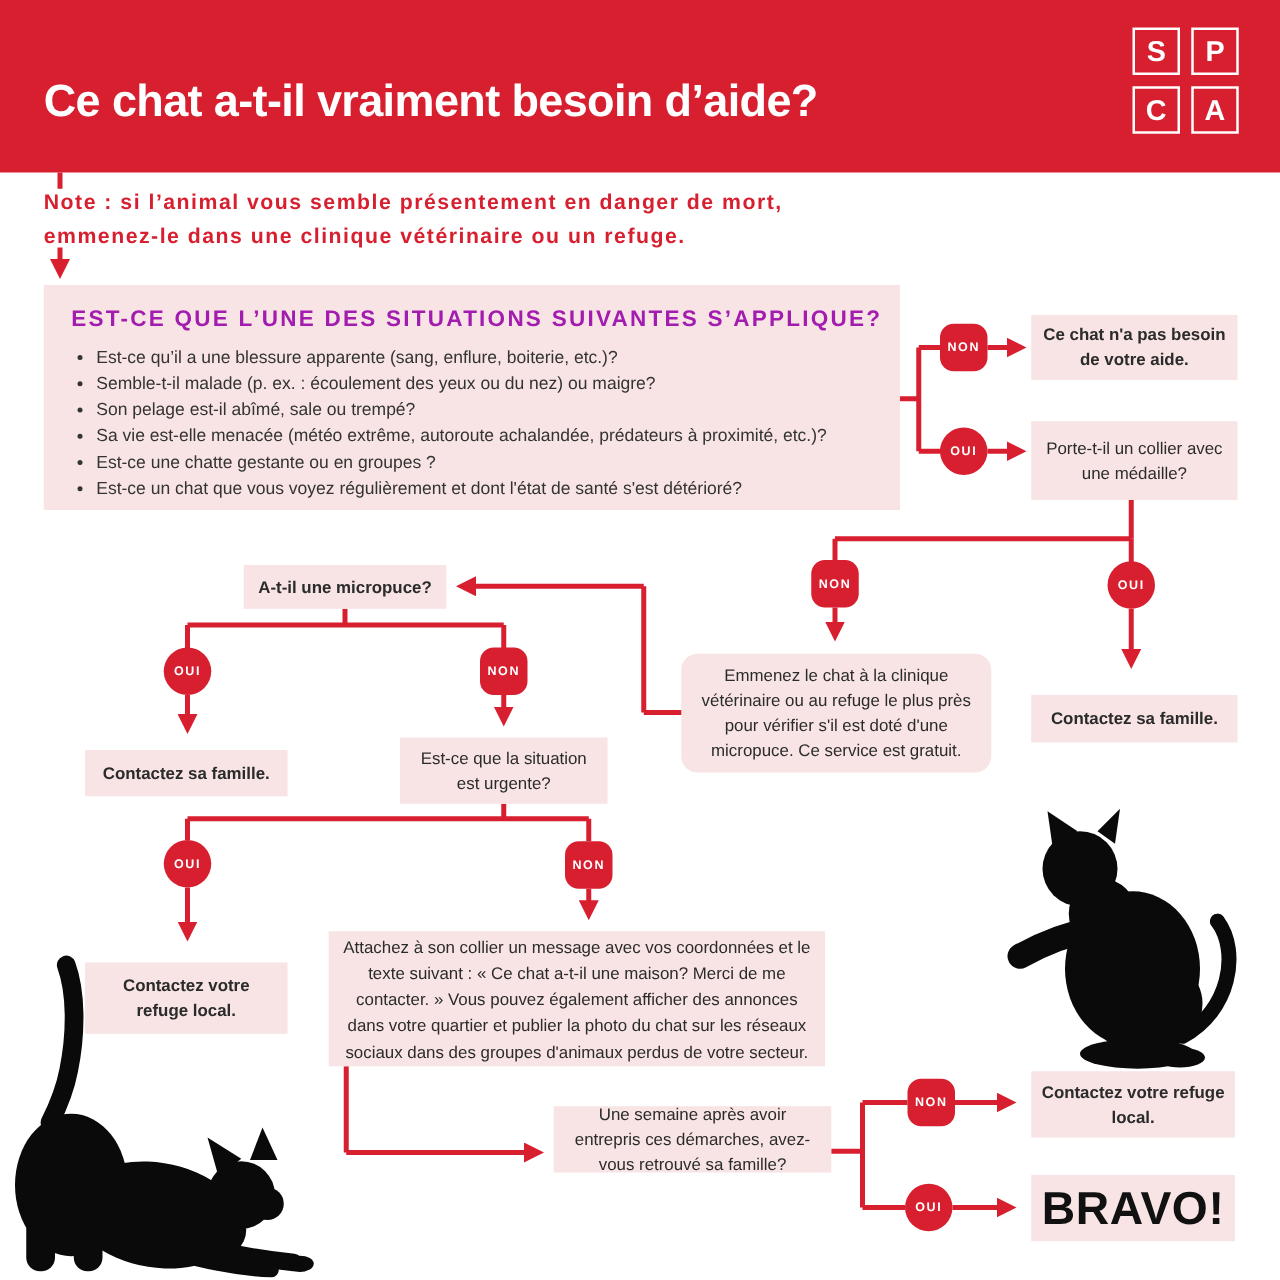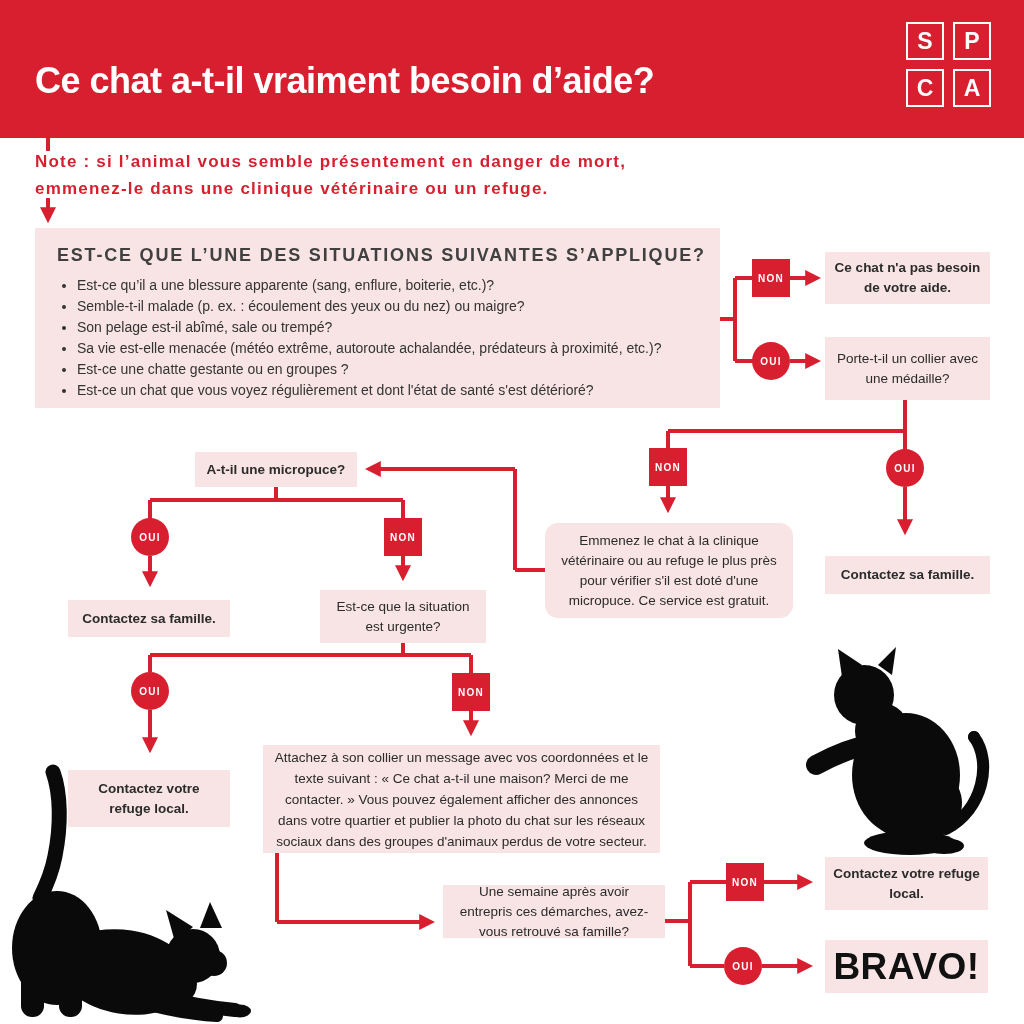--- a/index.html
+++ b/index.html
@@ -41,29 +41,29 @@
     padding:5px 8px;box-sizing:border-box;
   }
   .bold{font-weight:bold;}
   .node.bravo{font-size:37px;font-weight:bold;color:#111;letter-spacing:0.5px;}
   
   .main-q{
     position:absolute;left:35px;top:228px;width:685px;height:180px;background:var(--pink);z-index:2;
     box-sizing:border-box;padding:17px 20px 10px 22px;
   }
   .main-q h2{
-    margin:0 0 9px 0;font-size:18px;font-weight:bold;letter-spacing:1.8px;color:#404040;white-space:nowrap;
+    margin:0 0 9px 0;font-size:18px;font-weight:bold;letter-spacing:1.8px;color:#a21caf;white-space:nowrap;
   }
   .main-q ul{margin:0;padding:0 0 0 20px;list-style:disc;}
   .main-q li{font-size:14px;line-height:21px;color:#333;}
   
   .badge{
     position:absolute;width:38px;height:38px;background:var(--red);z-index:3;
     display:flex;align-items:center;justify-content:center;
-    color:#ffffff;font-size:10px;font-weight:bold;letter-spacing:1.3px;
+    color:#ffffff;font-size:10px;font-weight:bold;letter-spacing:1.3px;border-radius:11px;
   }
   .badge.round{border-radius:50%;}
   
   .cat{position:absolute;z-index:1;}
   .cat path,.cat ellipse,.cat circle,.cat rect{fill:#0a0a0a;}
   .cat .stroke{fill:none;stroke:#0a0a0a;stroke-linecap:round;}
 </style>
 </head>
 <body>
 

